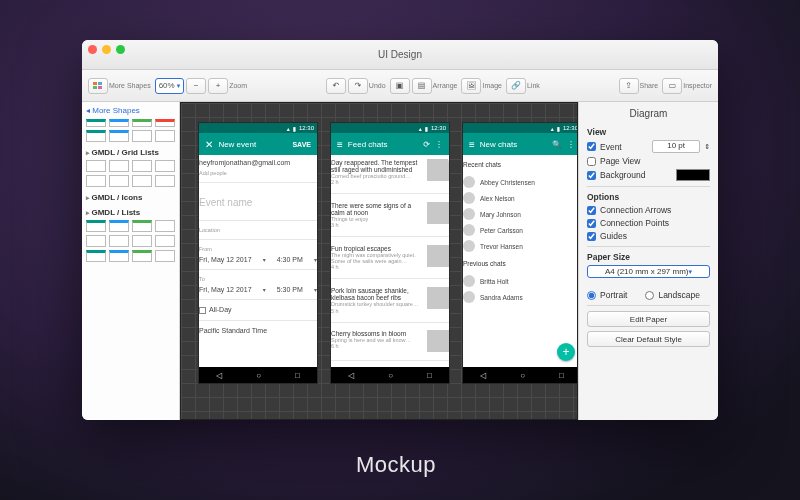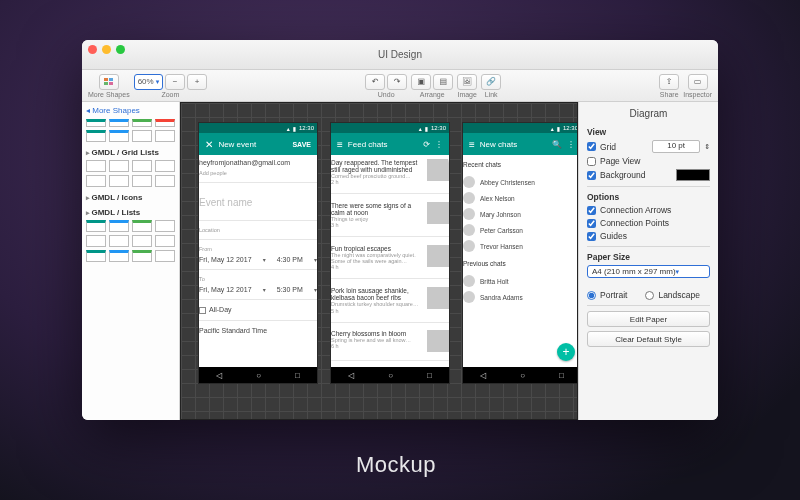--- a/index.html
+++ b/index.html
@@ -34,21 +34,21 @@
   }
   .traffic { position: absolute; left: 6px; top: 5px; display: flex; gap: 5px; }
   .traffic span { width: 9px; height: 9px; border-radius: 50%; display: block; }
   .tl-r { background:#ff5f57; } .tl-y{background:#febc2e;} .tl-g{background:#28c840;}
   .toolbar {
     height: 32px; background: linear-gradient(#f9f9f9,#ebebeb);
     border-bottom: 1px solid #cfcfcf;
     display: flex; align-items: center; gap: 4px; padding: 0 6px;
     font-size: 8px; color: #555;
   }
-  .tb-group { display: flex; flex-direction: column; align-items: center; gap: 1px; }
+  .tb-group { display: flex; flex-direction: row; align-items: center; gap: 1px; }
   .tb-btns { display: flex; gap: 2px; }
   .tb-btn {
     min-width: 20px; height: 16px; border: 1px solid #c4c4c4; border-radius: 3px;
     background: linear-gradient(#fff,#f0f0f0);
     display: flex; align-items: center; justify-content: center; font-size: 8px;
     padding: 0 3px;
   }
   .tb-label { font-size: 7px; color: #777; }
   .zoom-sel { border:1px solid #2f6fd6; border-radius:3px; background:#fff; padding: 1px 3px; font-size:8px; display:flex; align-items:center; gap:2px;}
   .zoom-sel::after{content:"▾"; color:#2f6fd6; font-size:7px;}
@@ -129,21 +129,21 @@
     padding: 6px 8px; font-size:8.5px; color:#333;
     overflow: hidden;
   }
   .rp-title{font-size:10px;text-align:center;color:#444;margin-bottom:8px;}
   .rp-sect{font-size:8.5px;font-weight:600;margin:5px 0 3px 0;}
   .rp-row{display:flex;align-items:center;gap:4px;margin:3px 0;}
   .rp-row input[type=checkbox]{width:9px;height:9px;accent-color:#2d72d2;}
   .rp-row input[type=radio]{width:9px;height:9px;accent-color:#2d72d2;}
   .num-fld{width:48px;height:13px;border:1px solid #bbb;border-radius:2px;background:#fff;font-size:8px;text-align:center;}
   .swatch{width:34px;height:12px;border:1px solid #888;background:#000;margin-left:auto;}
-  .select{width:100%;border:1px solid #2f6fd6;border-radius:3px;background:#fff;padding:1px 4px;font-size:8px;display:flex;justify-content:flex-start;align-items:center;}
+  .select{width:100%;border:1px solid #2f6fd6;border-radius:3px;background:#fff;padding:1px 4px;font-size:8px;display:flex;justify-content:center;align-items:center;}
   .select::after{content:"▾";color:#2f6fd6;font-size:7px;}
   .rp-btn{width:100%;height:16px;border:1px solid #c4c4c4;border-radius:3px;background:linear-gradient(#fff,#f0f0f0);font-size:8px;margin-top:4px;display:flex;align-items:center;justify-content:center;}
   .rp-sep{height:1px;background:#d6d6d6;margin:5px 0;}
   svg { display:block; }
 </style>
 </head>
 <body>
 
 <div class="window">
 
@@ -452,21 +452,21 @@
 
       </div>
     </div>
 
     <div class="right-panel">
       <div class="rp-title">Diagram</div>
 
       <div class="rp-sect">View</div>
       <div class="rp-row">
         <input type="checkbox" checked="" style="">
-        <span>Grid</span>
+        <span>Event</span>
         <span style="margin-left:auto"></span>
         <div class="num-fld">10 pt</div>
         <span style="font-size:7px;">⇕</span>
       </div>
       <div class="rp-row">
         <input type="checkbox" style="">
         <span>Page View</span>
       </div>
       <div class="rp-row">
         <input type="checkbox" checked="" style="">

